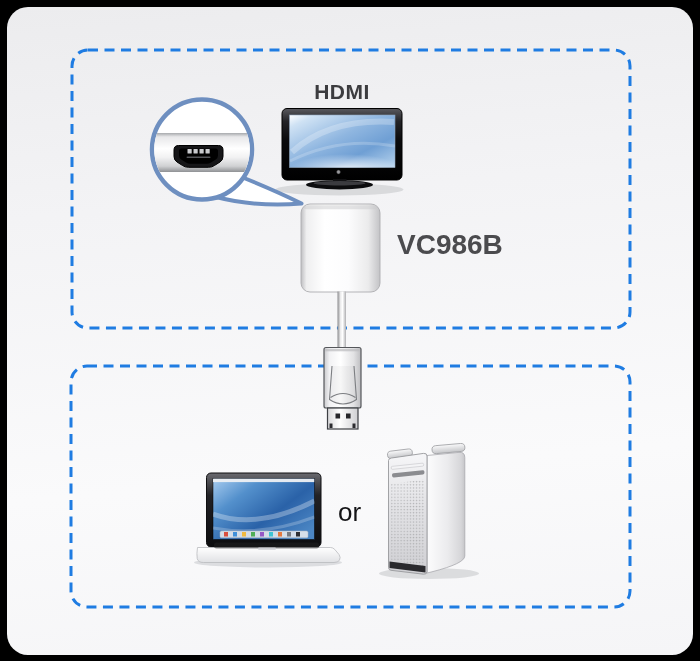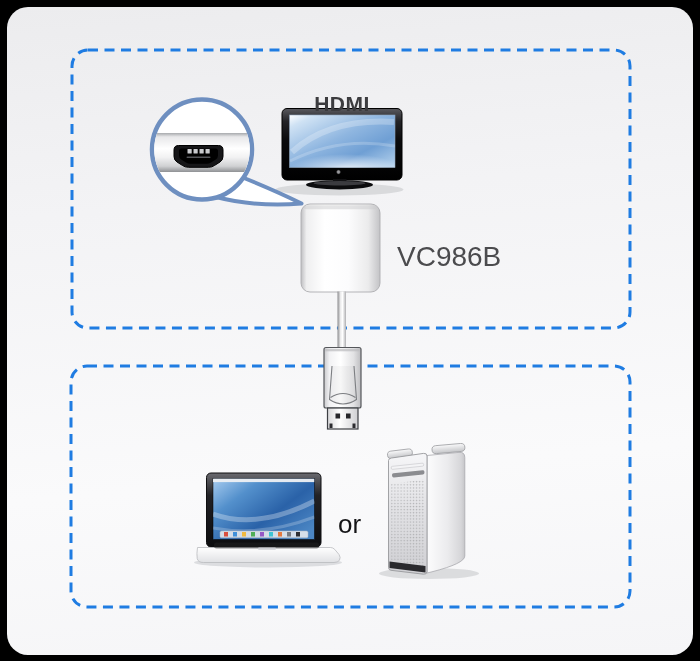--- a/index.html
+++ b/index.html
@@ -6,27 +6,27 @@
   #stage{
     position:relative;width:700px;height:661px;overflow:hidden;
     background:var(--canvas-black,#000);
     font-family:"Liberation Sans",sans-serif;
   }
   .panel{
     position:absolute;left:7px;top:7px;width:686px;height:648px;border-radius:21px;
     background:linear-gradient(175deg,#ececee 0%,#f3f3f5 30%,#fafafb 70%,#f5f5f7 100%);
   }
   svg.scene{position:absolute;left:0;top:0;}
-  .label{position:absolute;line-height:1;white-space:nowrap;margin-top:12px;}
+  .label{position:absolute;line-height:1;white-space:nowrap;}
   .label-hdmi{
     left:282px;top:81px;width:120px;text-align:center;
     font-size:21px;font-weight:bold;letter-spacing:.5px;color:var(--text-dark,#3c3c3f);
   }
   .label-product{
-    left:397px;top:231px;font-size:28px;font-weight:normal;color:var(--product-text,#4b4b4e);
+    left:397px;top:231px;font-size:28px;font-weight:bold;color:var(--product-text,#4b4b4e);
   }
   .label-or{
     left:338px;top:499px;width:34px;
     font-size:26px;color:var(--or-text,#141416);
   }
 </style>
 </head>
 <body>
 
 <div id="stage">

